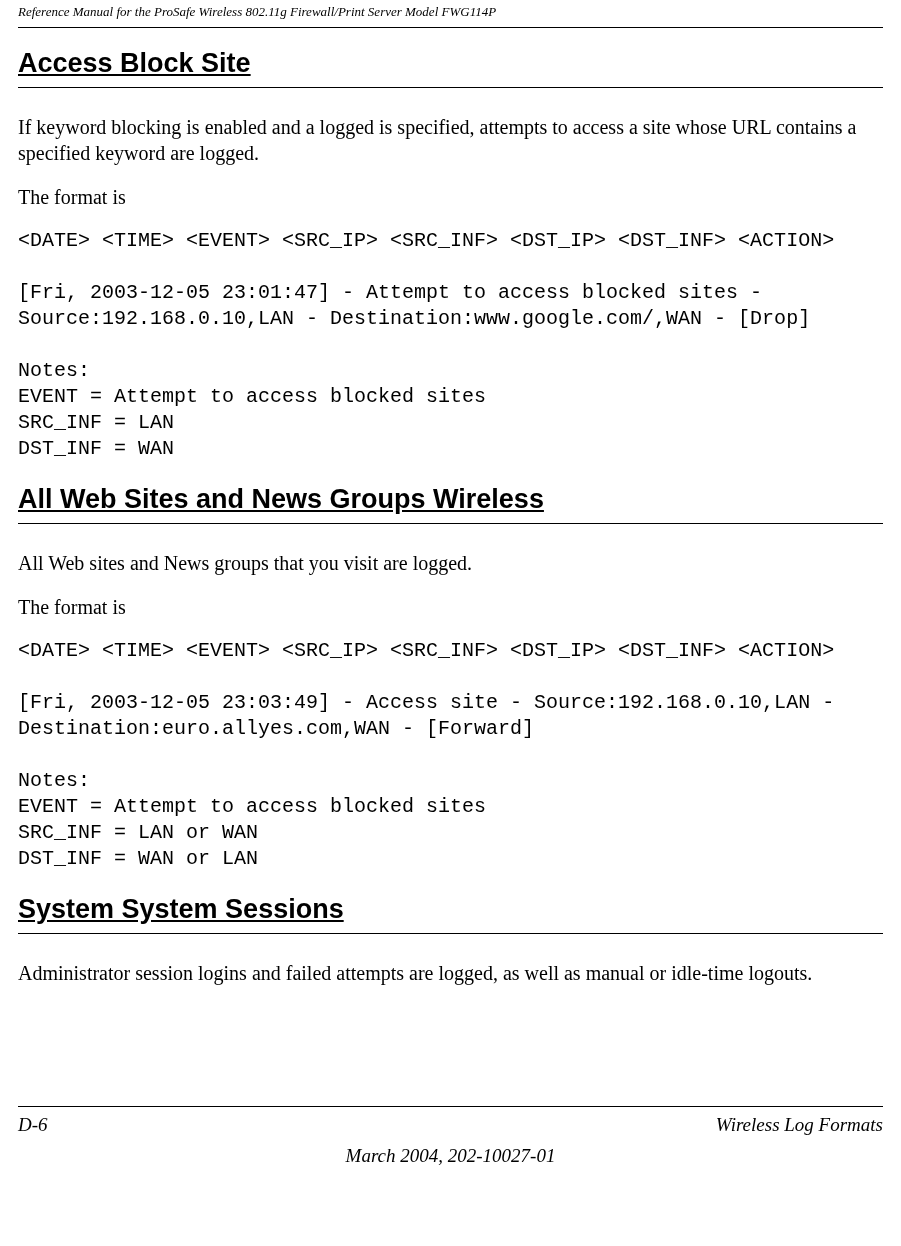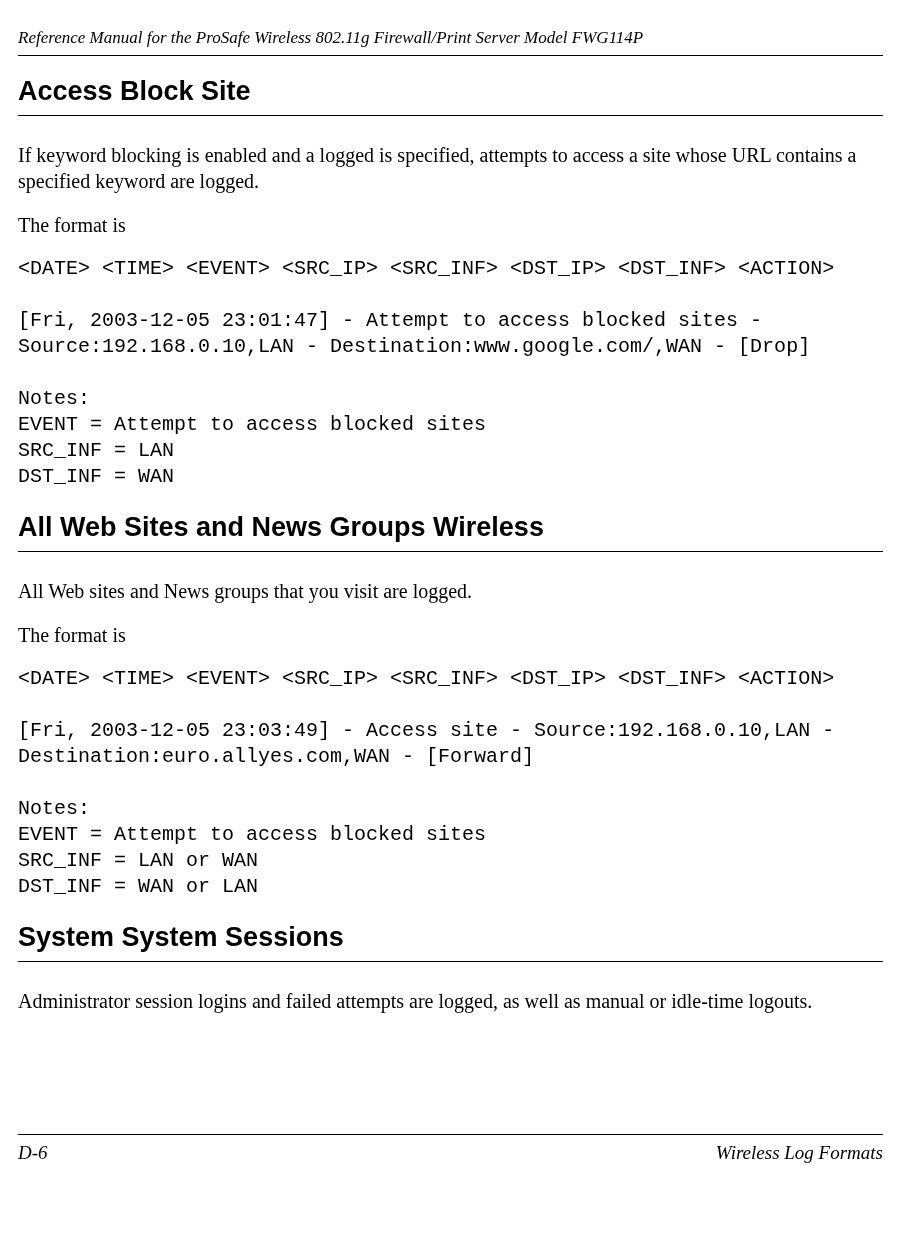--- a/index.html
+++ b/index.html
@@ -6,34 +6,35 @@
     font-family: "Times New Roman", Times, serif;
     font-size: 19px;
     line-height: 1.3;
     margin: 0;
     padding: 0 18px;
     width: 865px;
     color: #000;
   }
   .running-head {
     font-style: italic;
-    font-size: 17px;
-    padding-top: 27px;
+    font-size: 13px;
+    padding-top: 4px;
     padding-bottom: 6px;
   }
   .thin-rule {
     border: none;
     border-top: 1.5px solid #000;
     margin: 0 0 18px 0;
   }
   h2 {
     font-family: Arial, Helvetica, sans-serif;
     font-weight: bold;
     font-size: 27px;
     margin: 18px 0 6px 0;
+    text-decoration: underline;
   }
   .section-rule {
     border: none;
     border-top: 1px solid #000;
     margin: 0 0 26px 0;
   }
   p.body {
     font-size: 20px;
     margin: 0 0 18px 0;
   }
@@ -100,13 +101,14 @@
 <h2>System System Sessions</h2>
 <hr class="section-rule">
 <p class="body">Administrator session logins and failed attempts are logged, as well as manual or idle-time logouts.</p>
 
 <div class="footer-wrap">
   <hr class="footer-rule">
   <div class="footer-row">
     <span>D-6</span>
     <span>Wireless Log Formats</span>
   </div>
+  <div class="footer-center">March 2004, 202-10027-01</div>
 </div>
 
 </body></html>

